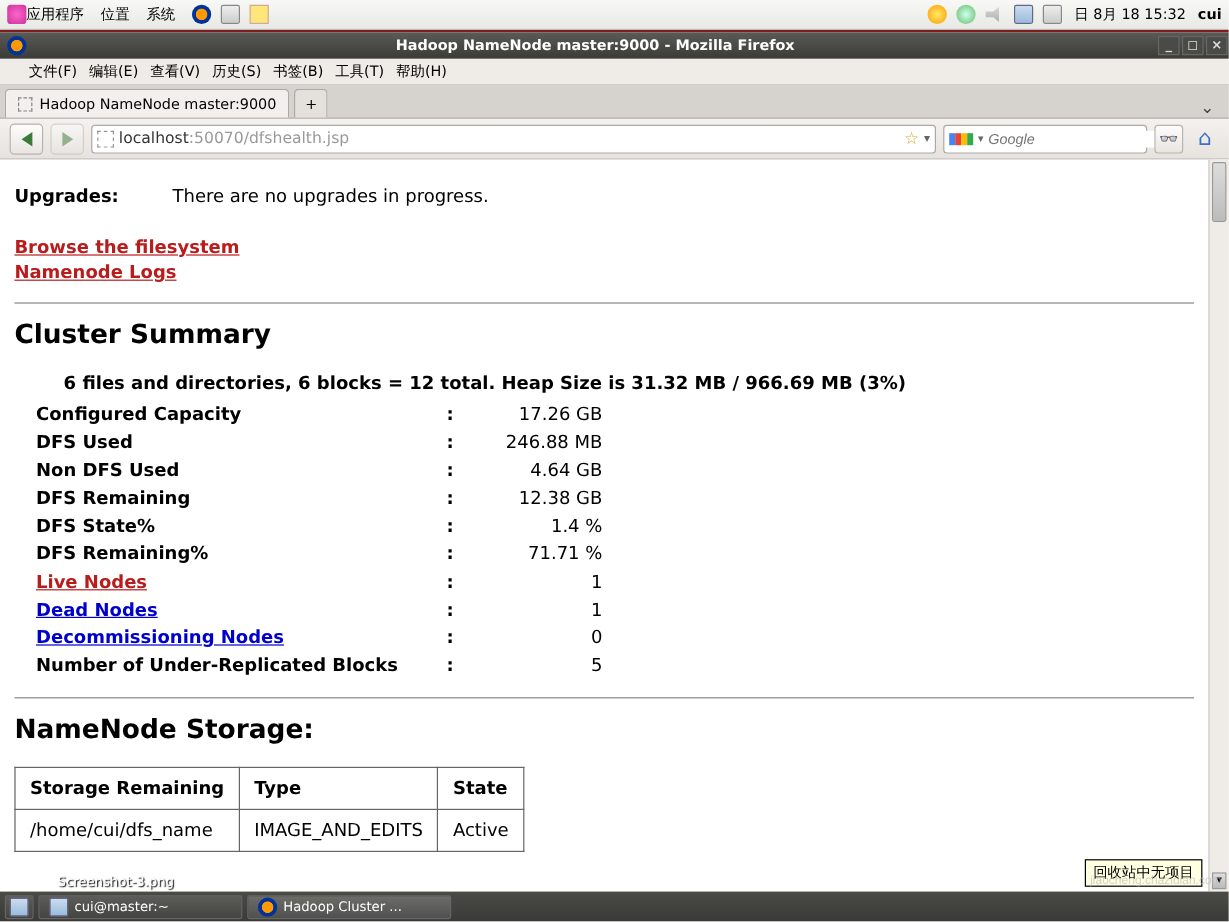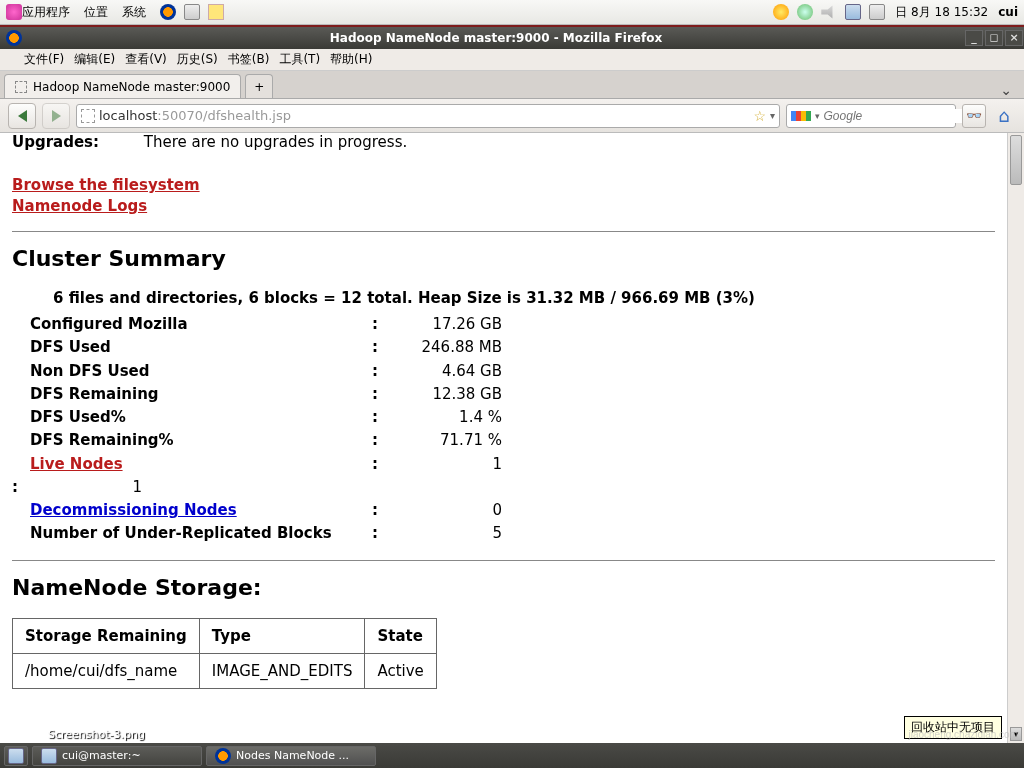--- a/index.html
+++ b/index.html
@@ -52,21 +52,21 @@
 .searchbar input { border:none; outline:none; flex:1; color:#999; font-size:12px; font-style:italic; }
 .binoc { width:24px; height:24px; border:1px solid #b8b4b0; border-radius:3px; background:linear-gradient(#fdfdfc,#e8e5e1); display:flex; align-items:center; justify-content:center; font-size:13px; }
 .home { width:24px; height:24px; display:flex; align-items:center; justify-content:center; color:#3b72c4; font-size:18px; }
 
 .ff-content { flex:1; background:#fff; position:relative; display:flex; }
 .page { flex:1; overflow:auto; padding:0 12px 12px 12px; font-family:"DejaVu Sans",sans-serif; }
 .scrollbar { width:17px; background:#efebe7; border-left:1px solid #ccc; position:relative; }
 .scrollbar .thumb { position:absolute; top:2px; left:2px; right:2px; height:50px; background:linear-gradient(#ddd,#bbb); border:1px solid #999; border-radius:2px; }
 .scrollbar .down { position:absolute; bottom:2px; left:2px; right:2px; height:14px; background:linear-gradient(#ddd,#bbb); border:1px solid #999; text-align:center; font-size:9px; line-height:12px; }
 
-.page .row1 { margin-top:0; font-size:15px; }
+.page .row1 { margin-top:21px; font-size:15px; }
 .page .row1 b { margin-right:40px; }
 .page a { color:#b91c1c; font-weight:bold; text-decoration:underline; }
 .page a.blue { color:#0000cc; }
 .page .links { margin-top:24px; font-size:15px; line-height:1.4; }
 .page hr { margin:14px 0; border:none; border-top:1px solid #888; }
 .page h2 { font-size:22px; font-weight:bold; margin:10px 0 18px 0; }
 .page .summary-line { font-size:15px; font-weight:bold; margin-bottom:6px;margin-left:41px; }
 .stats { font-size:15px; }
 .stats .srow { display:flex; line-height:1.55; }
 .stats .label { width:360px; padding-left:18px; font-weight:bold; }
@@ -172,55 +172,56 @@
       </div>
       <div class="links">
         <a href="#">Browse the filesystem</a><br>
         <a href="#">Namenode Logs</a>
       </div>
       <hr>
       <h2>Cluster Summary</h2>
       <div class="summary-line">6 files and directories, 6 blocks = 12 total. Heap Size is 31.32 MB / 966.69 MB (3%)</div>
       <div class="stats" id="stats">
           <div class="srow">
-            <div class="label">Configured Mozilla</div>
+            <div class="label">Configured Capacity</div>
             <div class="colon">:</div>
             <div class="val">17.26 GB</div>
           </div>
           <div class="srow">
             <div class="label">DFS Used</div>
             <div class="colon">:</div>
             <div class="val">246.88 MB</div>
           </div>
           <div class="srow">
             <div class="label">Non DFS Used</div>
             <div class="colon">:</div>
             <div class="val">4.64 GB</div>
           </div>
           <div class="srow">
             <div class="label">DFS Remaining</div>
             <div class="colon">:</div>
             <div class="val">12.38 GB</div>
           </div>
           <div class="srow">
-            <div class="label">DFS Used%</div>
+            <div class="label">DFS State%</div>
             <div class="colon">:</div>
             <div class="val">1.4 %</div>
           </div>
           <div class="srow">
             <div class="label">DFS Remaining%</div>
             <div class="colon">:</div>
             <div class="val">71.71 %</div>
           </div>
           <div class="srow">
             <div class="label"><a href="#">Live Nodes</a></div>
             <div class="colon">:</div>
             <div class="val">1</div>
           </div>
           <div class="srow">
+            <div class="label"><a href="#" class="blue">Dead Nodes</a></div>
             <div class="colon">:</div>
             <div class="val">1</div>
           </div>
           <div class="srow">
             <div class="label"><a href="#" class="blue">Decommissioning Nodes</a></div>
             <div class="colon">:</div>
             <div class="val">0</div>
           </div>
           <div class="srow">
             <div class="label">Number of Under-Replicated Blocks</div>
@@ -258,17 +259,17 @@
 <div class="gnome-taskbar">
   <div class="tbtn show-desktop">
       <span class="ico ico-mon"></span>
     </div>
   <div class="tbtn">
       <span class="ico ico-mon"></span>
       <span>cui@master:~</span>
     </div>
   <div class="tbtn active">
       <span class="ico ico-ff"></span>
-      <span>Nodes NameNode ...</span>
+      <span>Hadoop Cluster ...</span>
     </div>
 </div>
 
 <div class="watermark">jiaocheng.chazidian.com</div>
 
 </body></html>

